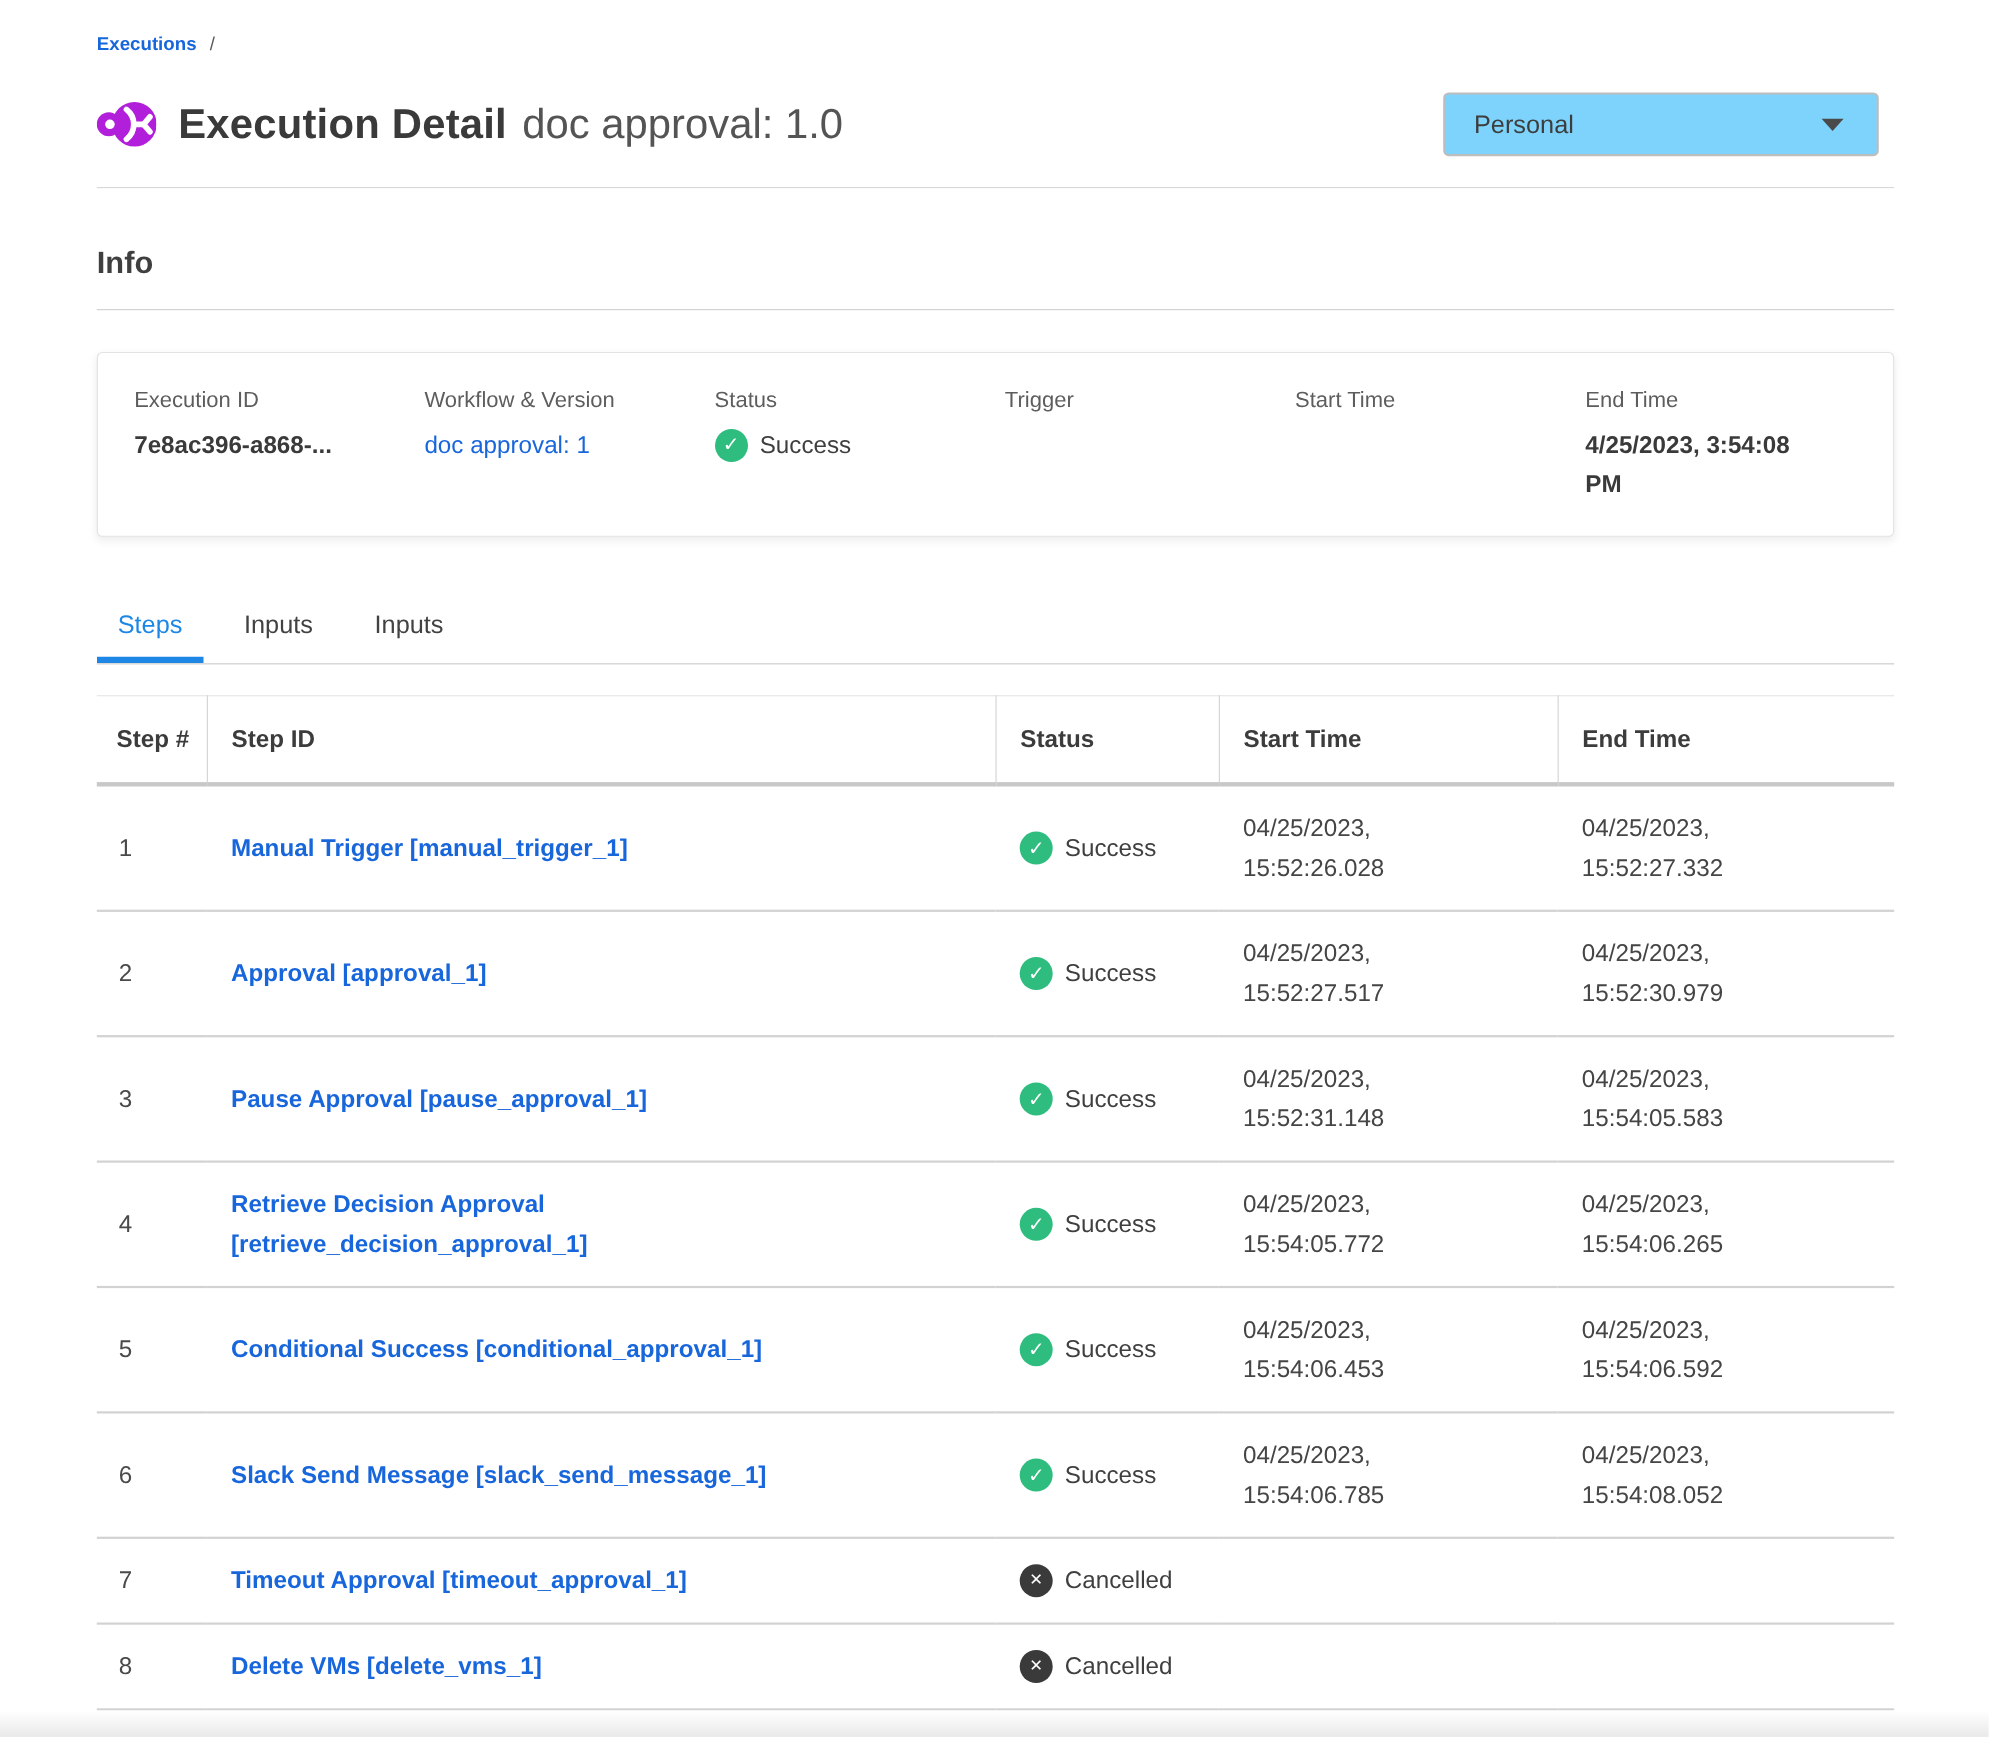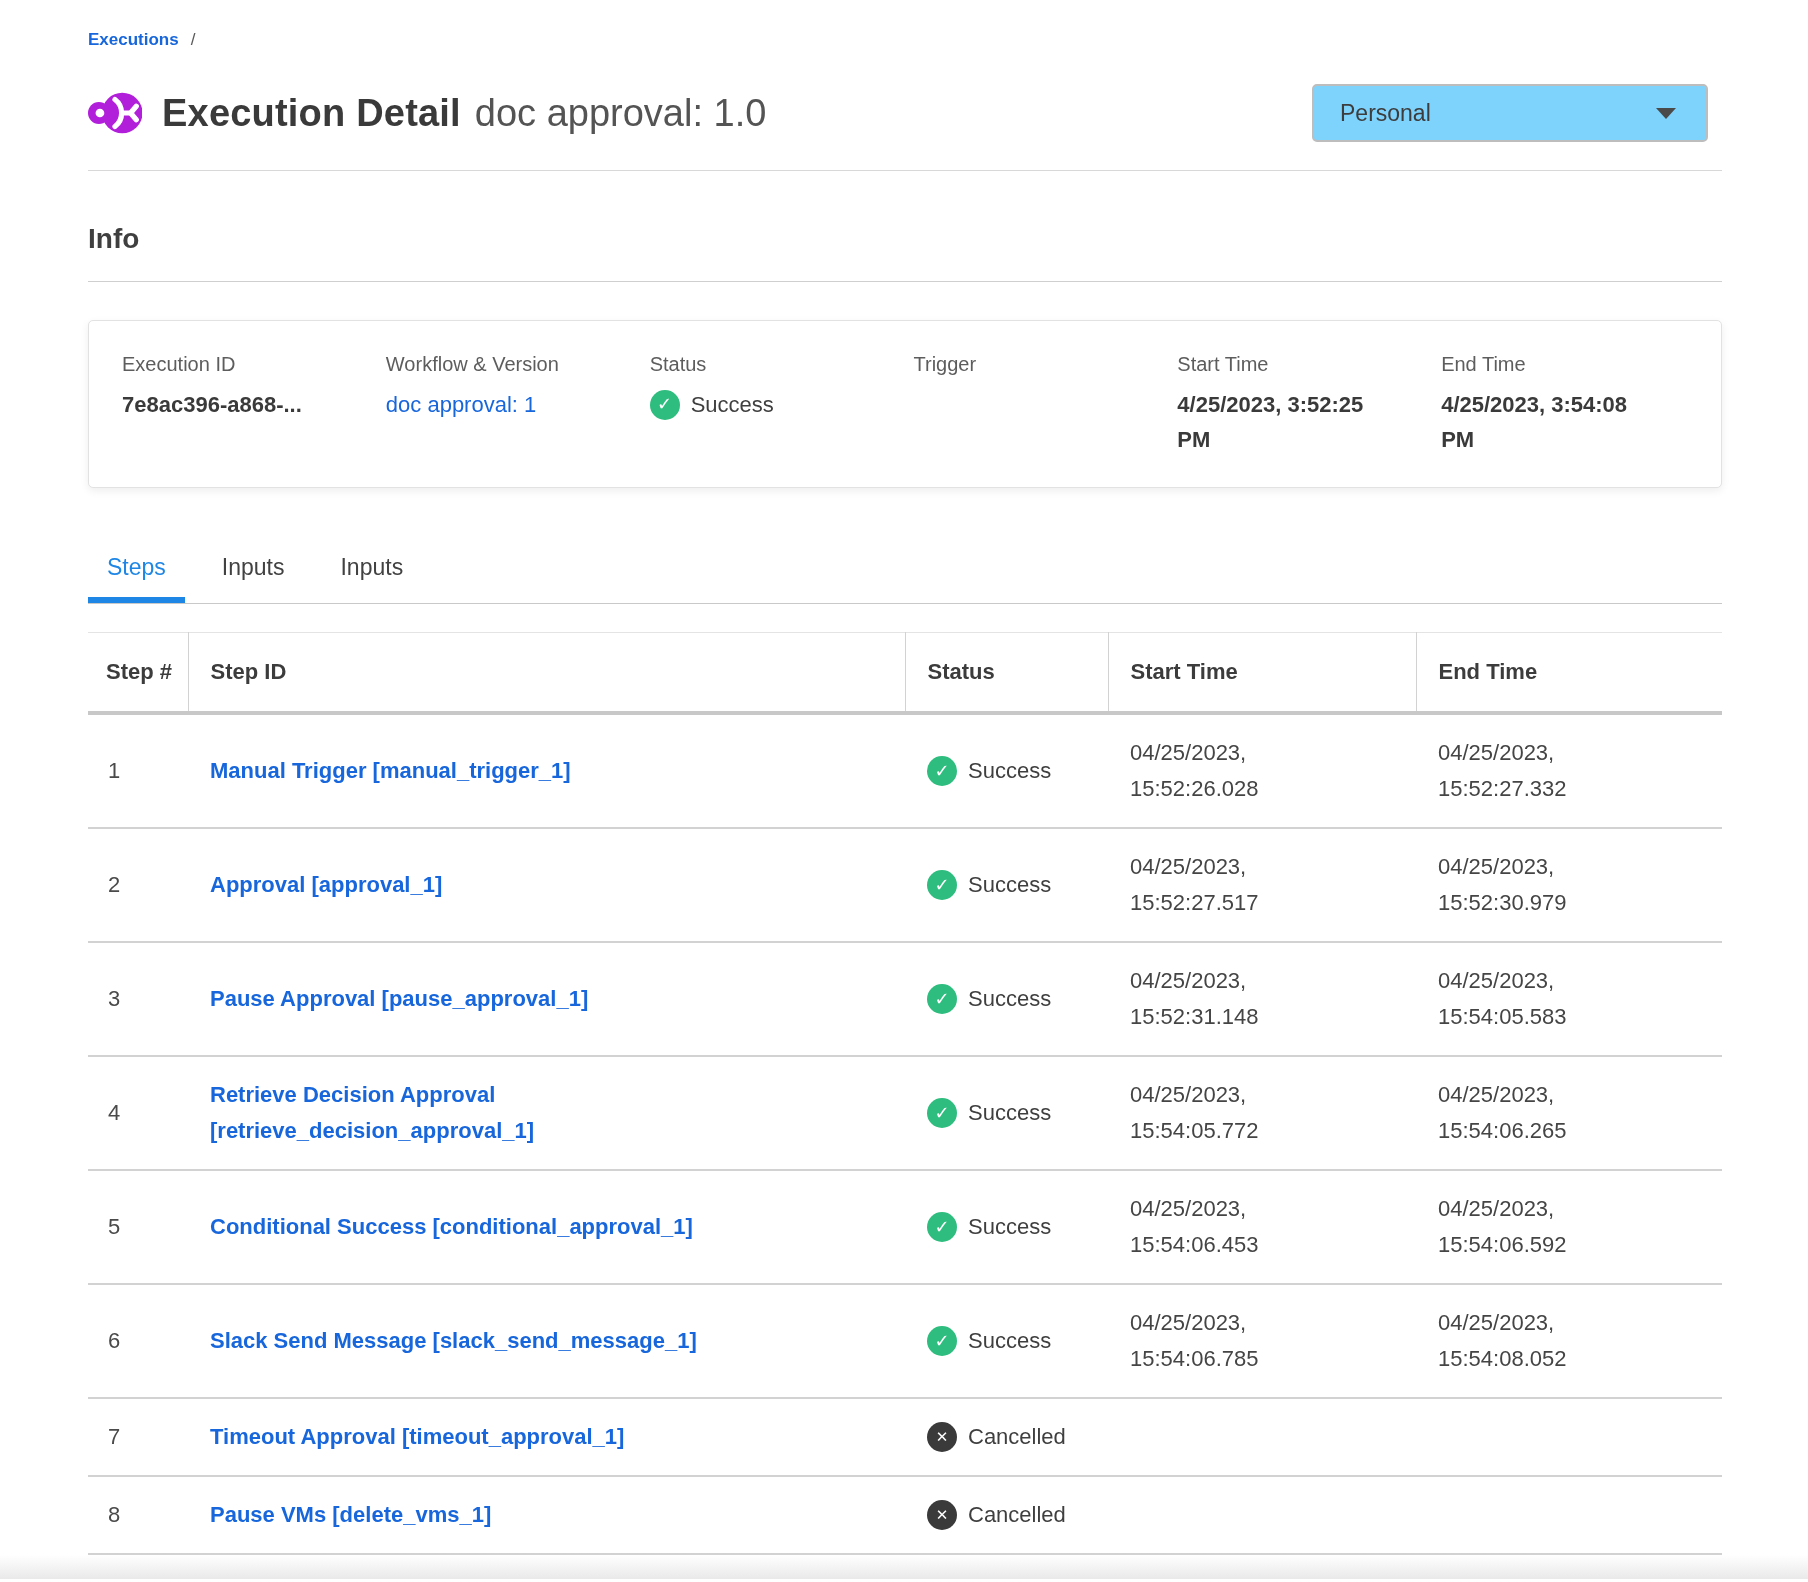--- a/index.html
+++ b/index.html
@@ -139,21 +139,20 @@
       <span class="status-icon success"></span>
       <span>Success</span>
     </div>
   </div>
   <div class="info-field">
     <div class="info-label">Trigger</div>
     <div class="info-value"></div>
   </div>
   <div class="info-field">
     <div class="info-label">Start Time</div>
-    <div class="info-value">4/25/2023, 3:52:25 PM</div>
   </div>
   <div class="info-field">
     <div class="info-label">End Time</div>
     <div class="info-value">4/25/2023, 3:54:08 PM</div>
   </div>
 </div>
 
 <div class="tabs">
   <div class="tab active">Steps</div>
   <div class="tab">Inputs</div>
@@ -264,21 +263,21 @@
             <span class="status-icon cancelled"></span>
             <span>Cancelled</span>
           </span>
         </td>
     <td class="c-time"></td>
     <td class="c-time"></td>
   </tr>
 
   <tr>
     <td class="c-num">8</td>
-    <td class="c-step"><a href="#" class="step-link">Pause VMs [delete_vms_1]</a></td>
+    <td class="c-step"><a href="#" class="step-link">Delete VMs [delete_vms_1]</a></td>
     <td>
           <span class="status-cell">
             <span class="status-icon cancelled"></span>
             <span>Cancelled</span>
           </span>
         </td>
     <td class="c-time"></td>
     <td class="c-time"></td>
   </tr>
 </tbody>

